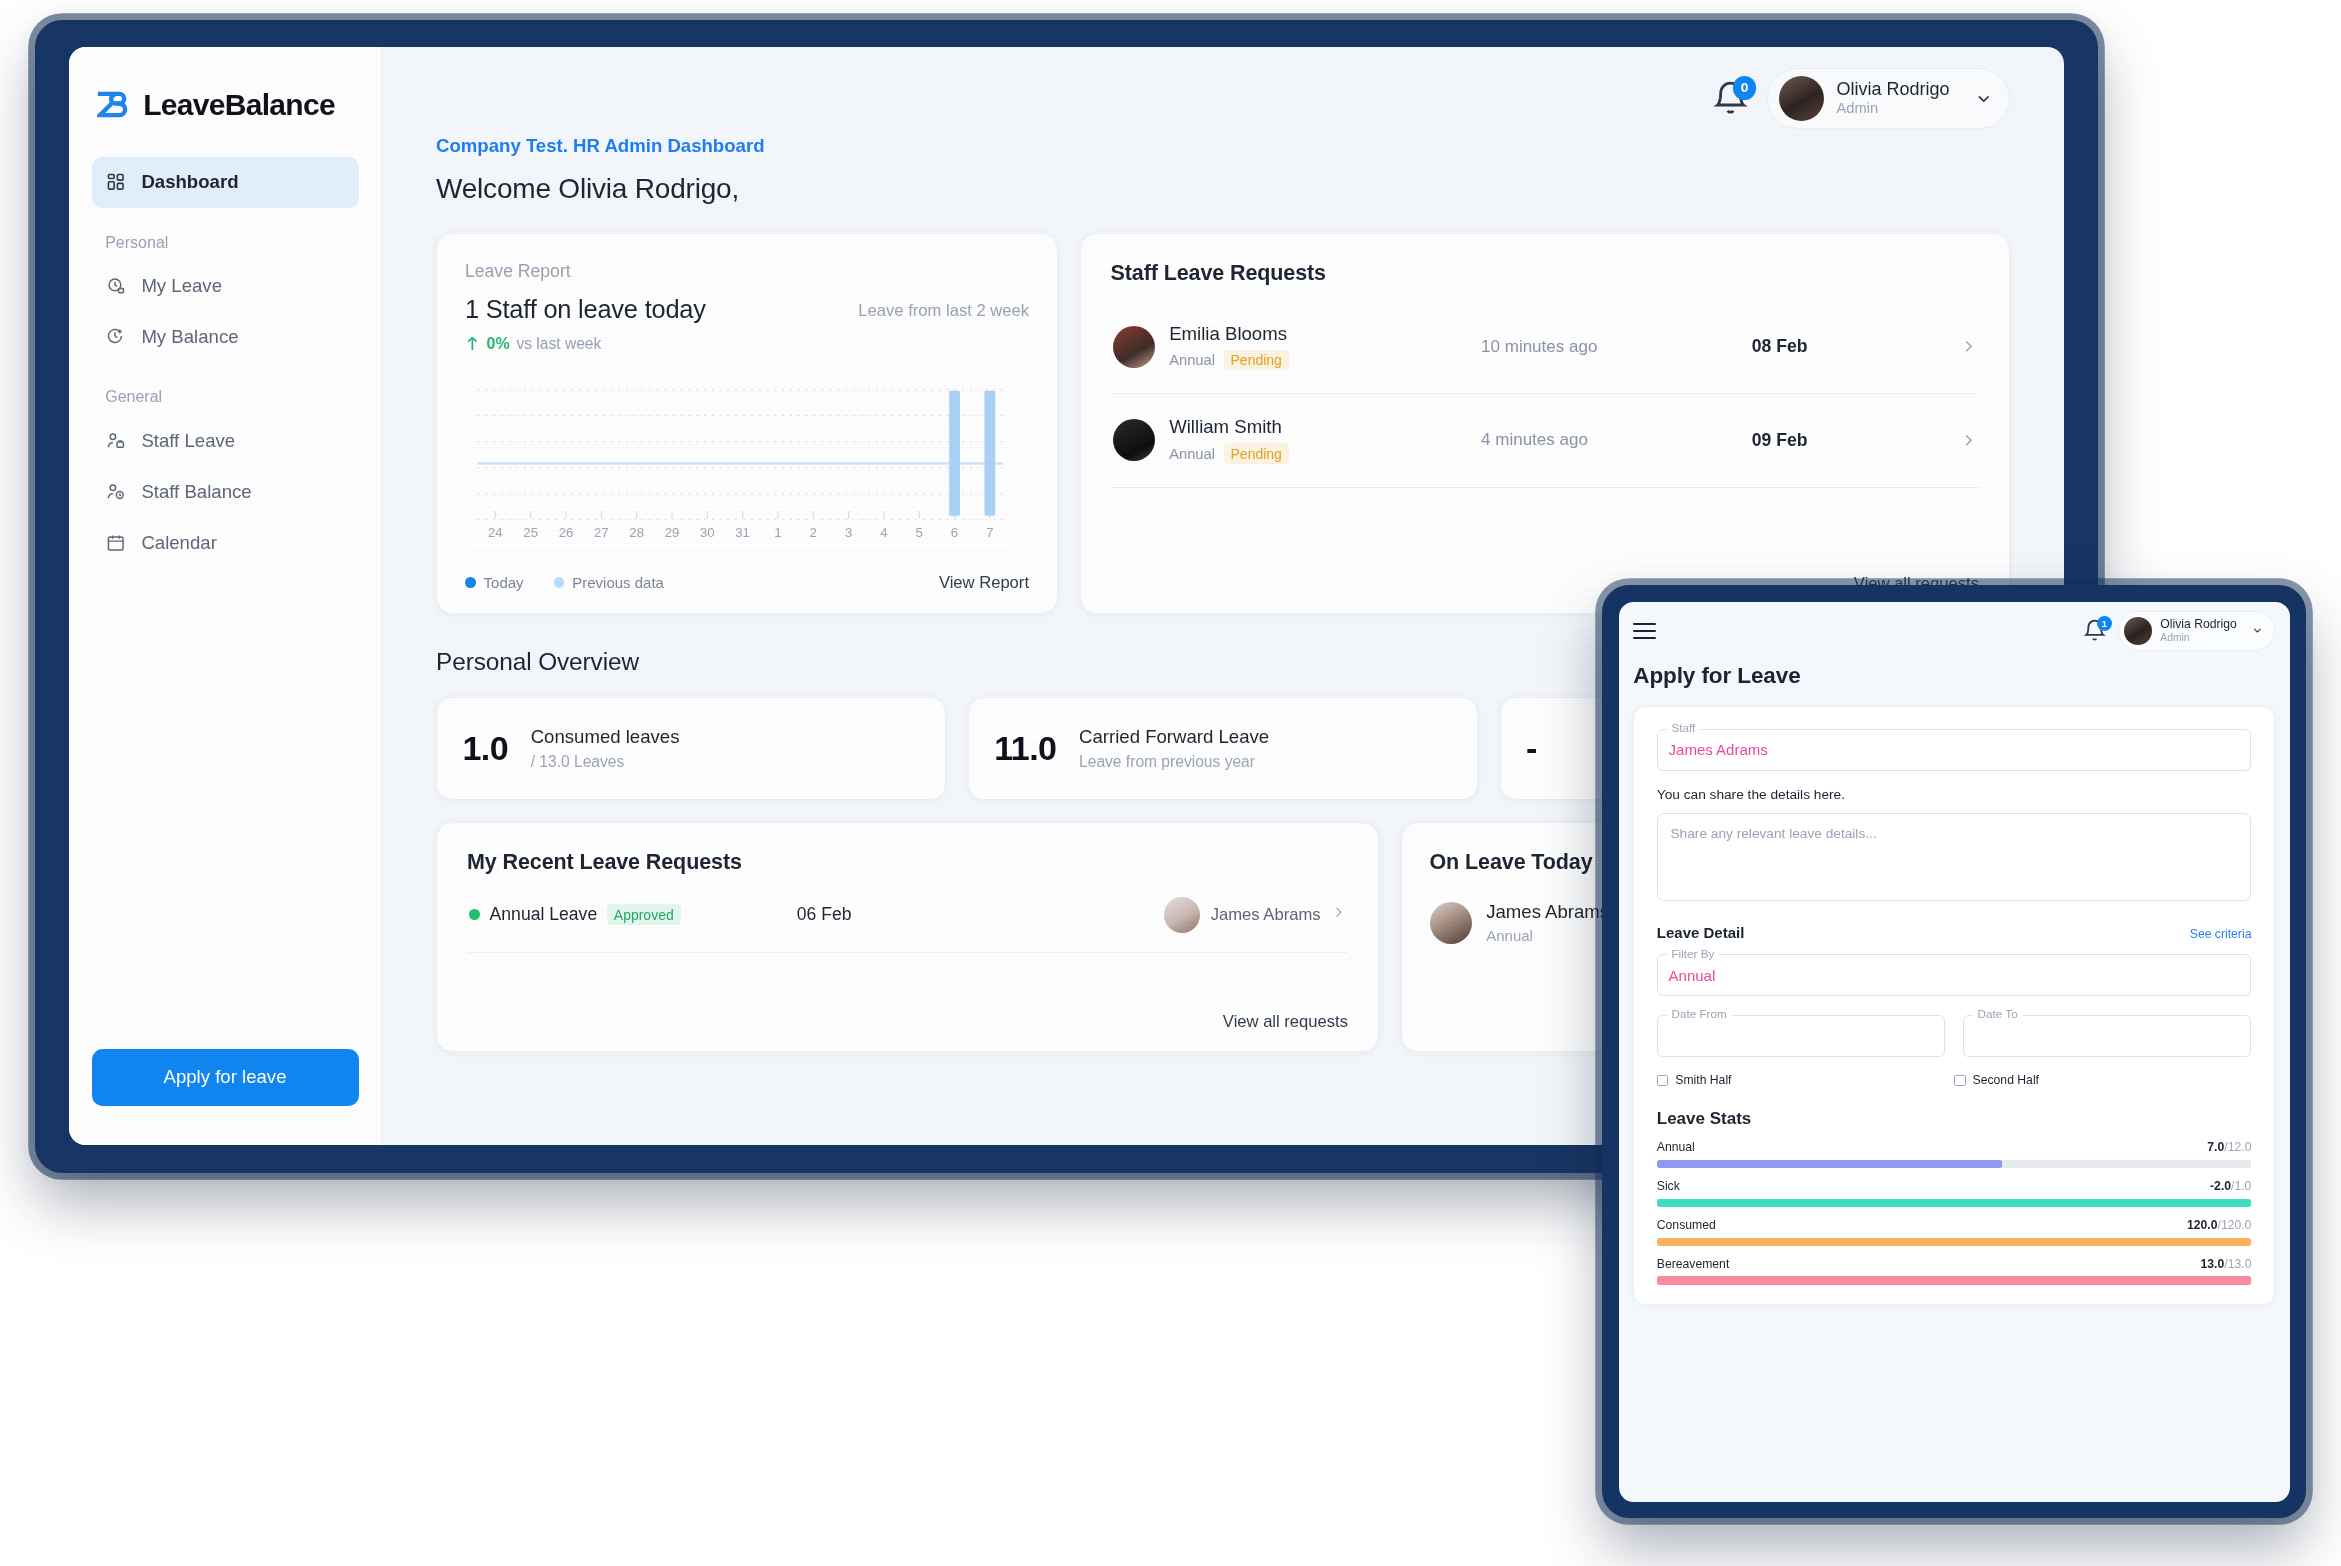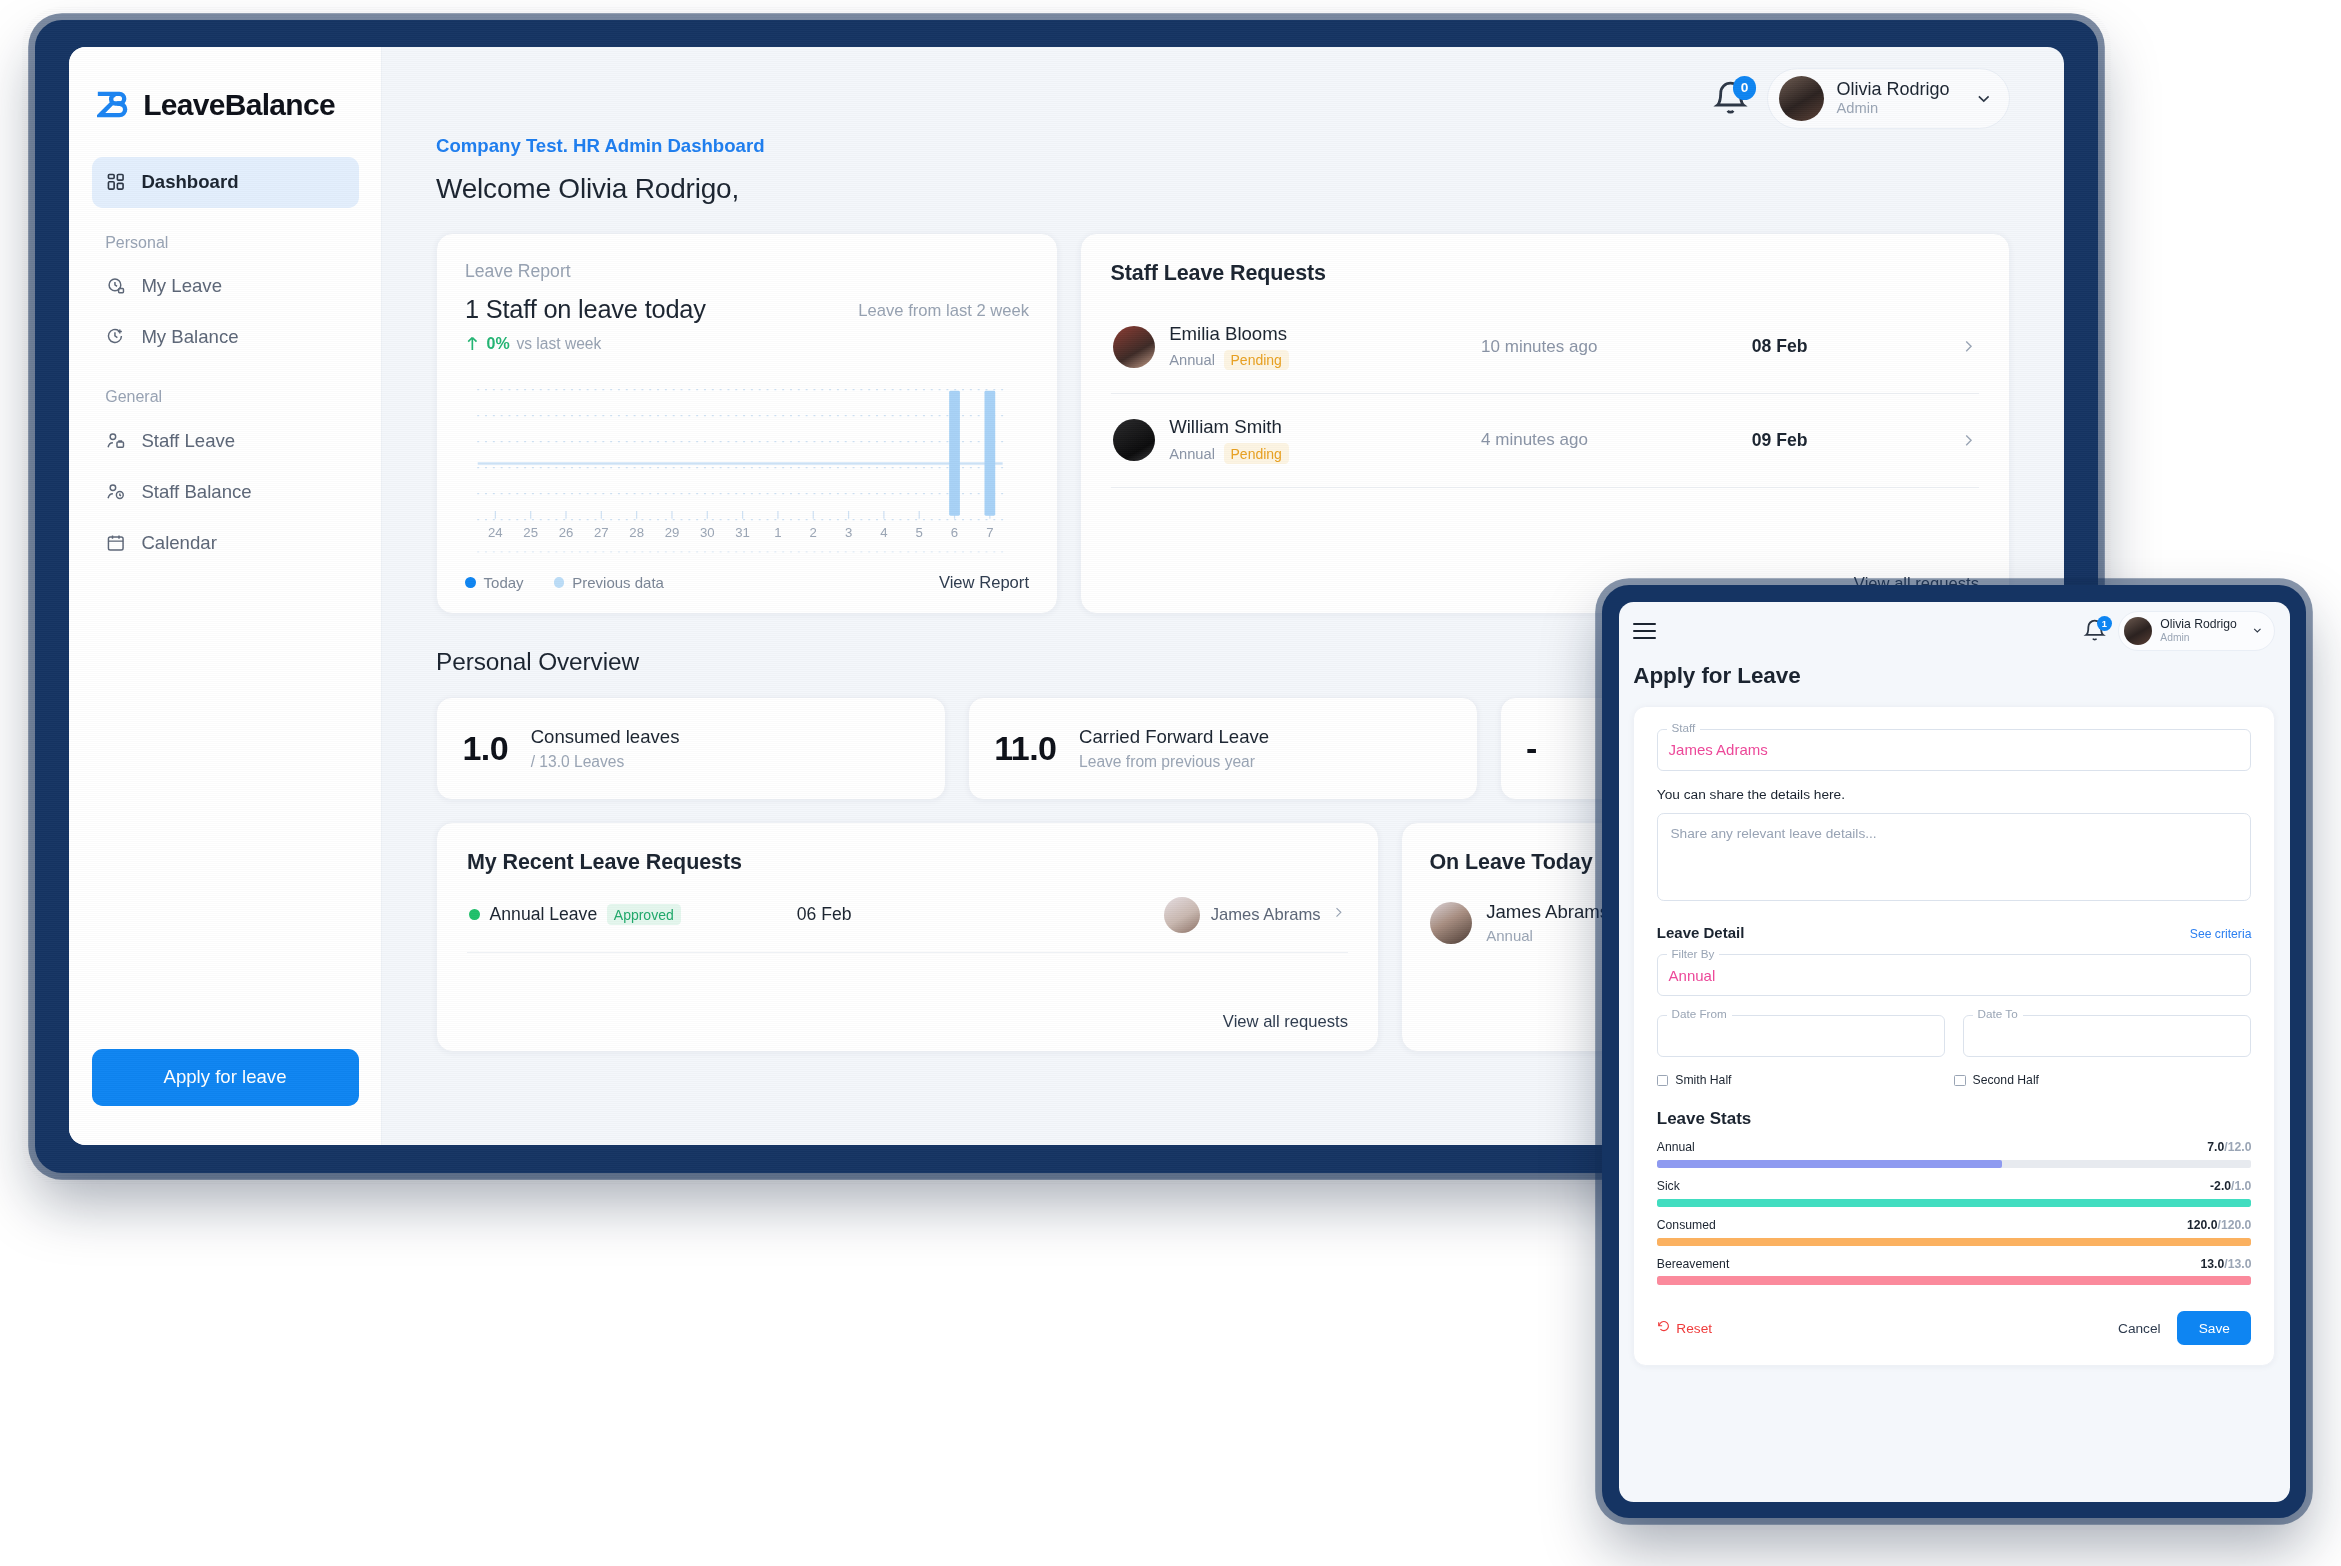--- a/index.html
+++ b/index.html
@@ -195,21 +195,21 @@
   .dates { display:flex; gap: 17.6px; margin-top: 18.6px;}
   .dates .fieldset { flex:1; }
   .halves { display:flex; margin-top: 16.6px; }
   .halves .h { flex:1; display:flex; align-items:center; gap:6.8px; font-size:12.2px; color:#1b2430; cursor:pointer;}
   .cbx { width: 11.7px; height:11.7px; border:1px solid #9aa5b5; border-radius:1.5px; background:#fff;}
   .stats-title { font-size: 17px; color:#1b2430; font-weight:600; margin-top: 21.5px;}
   .lsrow { margin-top: 10.8px;}
   .lsline { display:flex; align-items:baseline; justify-content:space-between;}
   .ls-name { font-size: 12.2px; color:#1b2430;}
   .ls-val { font-size: 12.2px; color:#1b2430; font-weight:600;}
-  .ls-val .den { color:#9aa5b5; font-weight:700;}
+  .ls-val .den { color:#9aa5b5; font-weight:400;}
   .bar { margin-top: 5.9px; height: 8.3px; border-radius: 2px; background:#e7eaef; overflow:hidden;}
   .bar > i { display:block; height:100%; border-radius:2px;}
   .actions { display:flex; align-items:center; margin-top: 26px;}
   .reset { display:flex; align-items:center; gap:5.9px; color:#ef3b3b; font-size:13.7px; cursor:pointer;}
   .act-right { margin-left:auto; display:flex; align-items:center; gap: 16.6px;}
   .cancel { font-size: 13.7px; color:#2e3b4e; cursor:pointer;}
   .save { background:#0e85f2; color:#fff; font-size:13.7px; font-weight:500;
           border-radius:6.8px; padding: 9.8px 21.5px; cursor:pointer; border:none;}
 
   
@@ -644,33 +644,18 @@
           <div class="lsline">
             <span class="ls-name">Bereavement</span>
             <span class="ls-val"><span>13.0</span><span class="den">/13.0</span></span>
           </div>
           <div class="bar">
               <i style="width: 100%; background: rgb(251, 138, 156);"></i>
             </div>
         </div>
 
 
-        <div class="actions">
-          <span class="reset">
-            <span>
-              <svg width="13.7" height="13.7" viewBox="0 0 24 24" fill="none" stroke="#ef3b3b" stroke-width="2">
-                <path d="M4 10a8 8 0 1 1 2 6"></path>
-                  <path d="M3 4v6h6"></path>
-              </svg>
-            </span>
-            <span>Reset</span>
-          </span>
-          <span class="act-right">
-            <span class="cancel">Cancel</span>
-            <button class="save">Save</button>
-          </span>
-        </div>
       </div>
     </div>
   </div>
 
 </div>
 
 
 </body></html>

